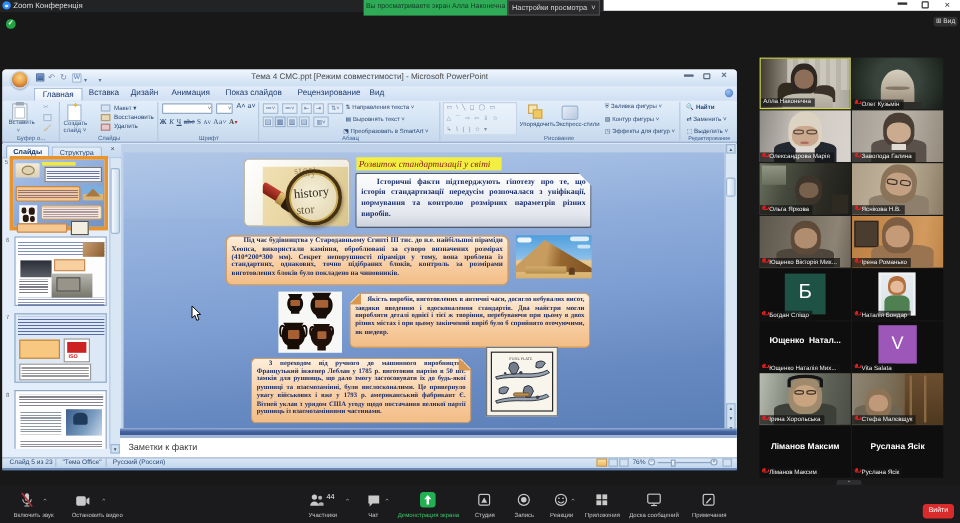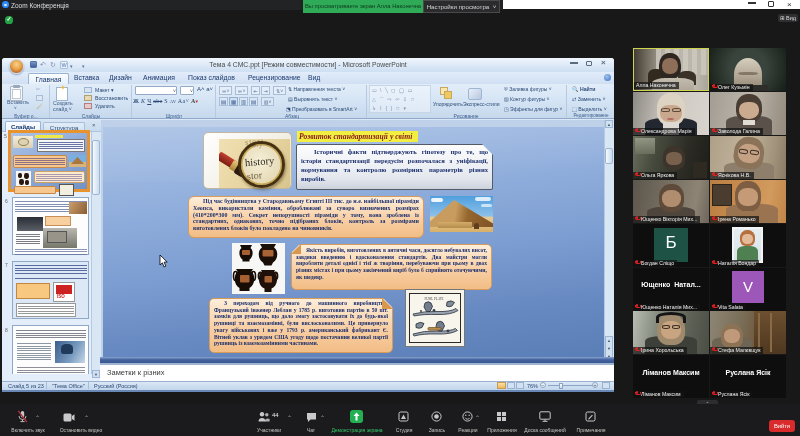--- a/index.html
+++ b/index.html
@@ -212,24 +212,24 @@
 <div class="abs" style="left:103px;top:127px;width:501px;height:55px;background:linear-gradient(176deg,rgba(255,255,255,.13),rgba(255,255,255,0) 85%);"></div>
 
 <div class="abs" style="left:604px;top:120px;width:10px;height:243px;background:#d9e6f4;border-left:1px solid #b5c9e0;"></div>
 <div class="abs" style="left:605px;top:120px;width:8px;height:8px;background:#cfe0f0;border:1px solid #9db6d4;font-size:4px;color:#456;text-align:center;line-height:7px;">▲</div>
 <div class="abs" style="left:605px;top:148px;width:8px;height:16px;background:linear-gradient(90deg,#f6fafd,#cadcee);border:1px solid #9db6d4;border-radius:2px;"></div>
 <div class="abs" style="left:605px;top:336px;width:8px;height:26px;background:#cfe0f0;border:1px solid #9db6d4;font-size:4px;color:#456;text-align:center;line-height:8px;">▲<br>▼<br>▼</div>
 
 <div class="abs" style="left:100px;top:357px;width:514px;height:6px;background:linear-gradient(#8ba4cf,#44639f 45%,#3a578f);"></div>
 
 <div class="abs" style="left:100px;top:363px;width:514px;height:18px;background:#fff;border-top:2px solid #9db4d2;"></div>
-<div class="abs" style="left:107px;top:368px;font-size:7.5px;color:#3a3a3a;">Заметки к різних</div>
+<div class="abs" style="left:107px;top:368px;font-size:7.5px;color:#3a3a3a;">Заметки к факти</div>
 
 <div class="abs" style="left:297px;top:131px;width:121px;height:11px;background:#f2ee42;"></div>
-<div class="abs serif" style="left:299px;top:131.5px;font-size:7.7px;font-weight:bold;font-style:italic;color:#871818;white-space:nowrap;">Розвиток стандартизації у світі</div>
+<div class="abs serif" style="left:299px;top:131.5px;font-size:7.7px;font-weight:normal;font-style:italic;color:#871818;white-space:nowrap;">Розвиток стандартизації у світі</div>
 
 <div class="abs" style="left:203px;top:132px;width:89px;height:57px;background:linear-gradient(135deg,#ffffff,#f0ece0 70%,#ddd6c4);border-radius:5px;border:1px solid #c0b89e;"></div>
 <div class="abs" style="left:219px;top:139px;width:71px;height:49px;background:linear-gradient(120deg,#f0e0b2,#e6d29e 60%,#d8c48c);overflow:hidden;">
  <div class="abs serif" style="left:26px;top:-2px;font-size:8px;color:#9a8c64;transform:rotate(-6deg);letter-spacing:1px;">stori</div>
  <div class="abs" style="left:-2px;top:17px;width:20px;height:9px;background:linear-gradient(#c04030,#7a1c10);border-radius:2px;transform:rotate(32deg);"></div>
  <div class="abs" style="left:12px;top:22px;width:7px;height:10px;background:linear-gradient(#e8c878,#a88038);border-radius:1px;transform:rotate(32deg);"></div>
  <div class="abs" style="left:17px;top:24px;width:10px;height:13px;background:#2a1c12;border-radius:2px;transform:rotate(32deg);"></div>
 </div>
 <div class="abs" style="left:238px;top:141px;width:47px;height:47px;border-radius:50%;border:3.5px solid #463012;background:radial-gradient(circle at 45% 42%,#f6efd8,#e4d8b4 75%,#d4c496);box-shadow:0 0 0 1.5px #c8a850 inset, 1px 2px 3px rgba(60,40,10,.45);overflow:hidden;">
  <div class="abs serif" style="left:3px;top:-4px;font-size:8px;color:#9a8c66;transform:rotate(-5deg);">''story'</div>

